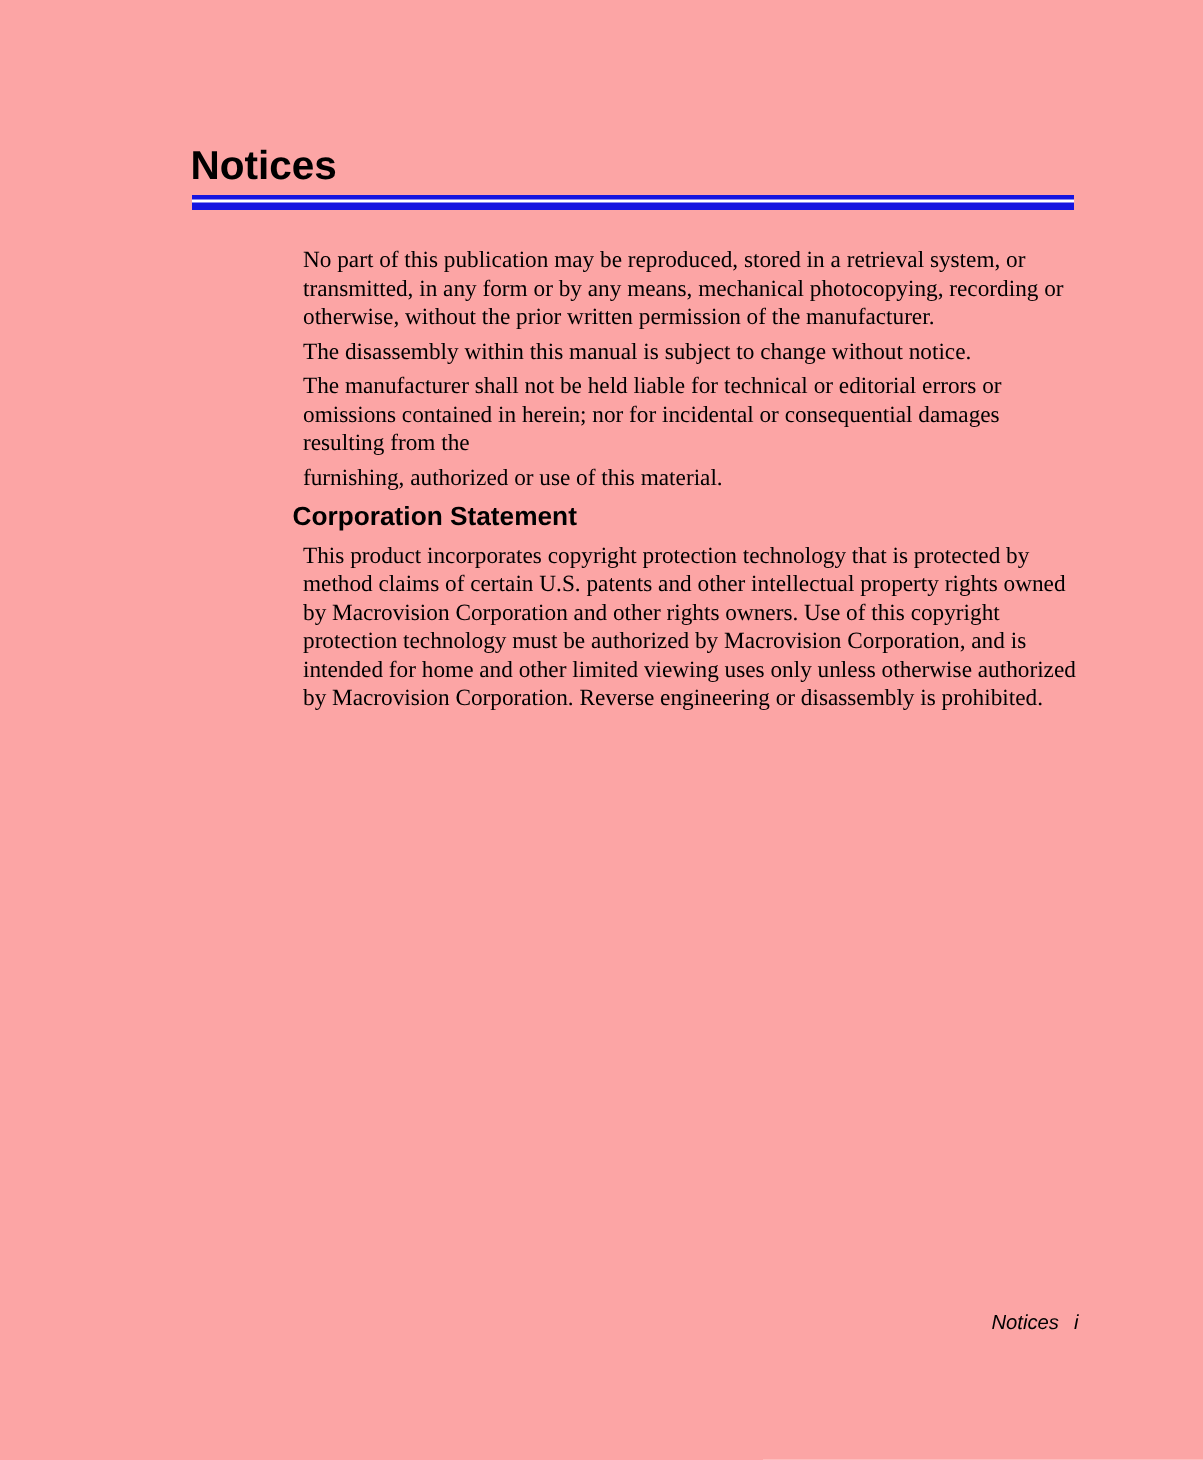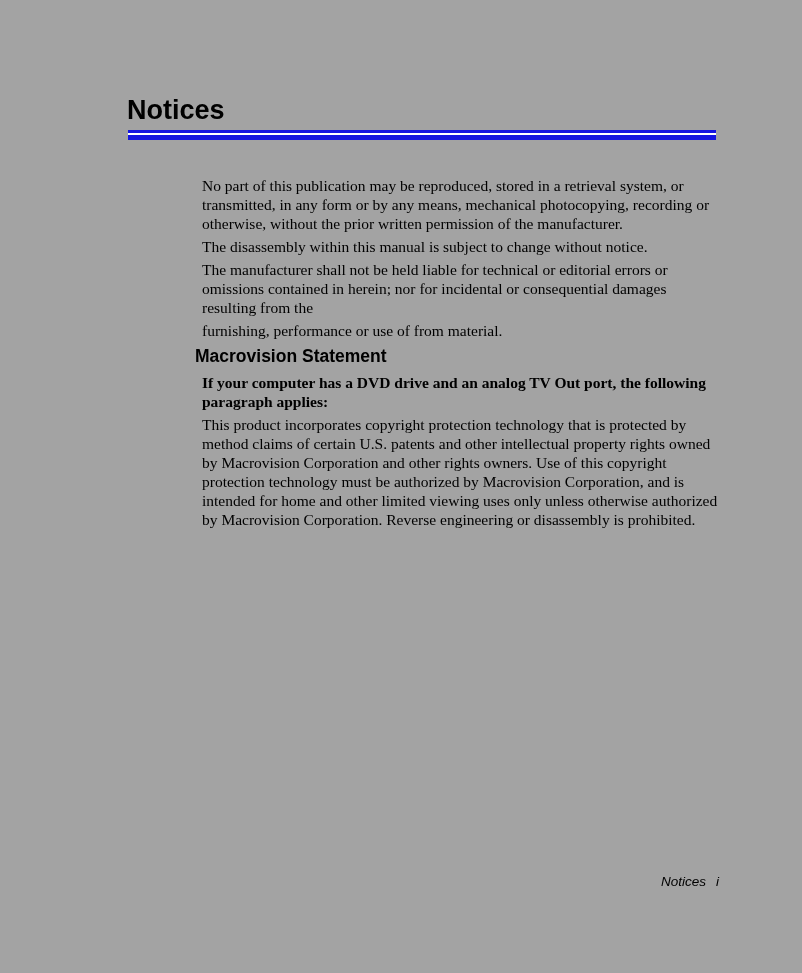--- a/index.html
+++ b/index.html
@@ -8,35 +8,35 @@
   }
   html,body{margin:0;padding:0;}
   body{
     width:802px;height:973px;
     background:#ffffff;
     position:relative;
     overflow:hidden;
     font-family:"Liberation Serif",serif;
     color:var(--text-color);
   }
-  .page{position:absolute;inset:0;background:#a3a3a3;}
+  .page{position:absolute;inset:0;background:#fca5a5;}
   .title{
     position:absolute;left:127px;top:96px;margin:0;
     font-family:"Liberation Sans",sans-serif;
     font-weight:bold;font-size:27px;line-height:28px;
     color:var(--text-color);
   }
   .double-rule{
     position:absolute;left:128px;top:130px;width:588px;
     height:2px;box-sizing:content-box;background:#ffffff;
     border-top:3px solid var(--rule-blue);
     border-bottom:5px solid var(--rule-blue);
   }
   .body-block{
-    position:absolute;left:202px;top:176px;width:516px;
+    position:absolute;left:202px;top:164px;width:516px;
   }
   .para{
     margin:0 0 4px 0;
     font-size:15.5px;line-height:19px;
   }
   .para.bold{font-weight:bold;}
   .para.copyright{white-space:pre-wrap;}
   .section-heading{
     margin:6px 0 6px -7px;
     font-family:"Liberation Sans",sans-serif;
@@ -61,27 +61,26 @@
   <div class="double-rule"></div>
 
   <div class="body-block">
 
     <p class="para">No part of this publication may be reproduced, stored in a retrieval system, or transmitted, in any form or by any means, mechanical photocopying, recording or otherwise, without the prior written permission of the manufacturer.</p>
 
     <p class="para">The disassembly within this manual is subject to change without notice.</p>
 
     <p class="para">The manufacturer shall not be held liable for technical or editorial errors or omissions contained in herein; nor for incidental or consequential damages resulting from the</p>
 
-    <p class="para">furnishing, performance or use of from material.</p>
+    <p class="para">furnishing, authorized or use of this material.</p>
 
 
 
-    <h2 class="section-heading">Macrovision Statement</h2>
+    <h2 class="section-heading">Corporation Statement</h2>
 
-    <p class="para bold">If your computer has a DVD drive and an analog TV Out port, the following paragraph applies:</p>
 
     <p class="para">This product incorporates copyright protection technology that is protected by method claims of certain U.S. patents and other intellectual property rights owned by Macrovision Corporation and other rights owners. Use of this copyright protection technology must be authorized by Macrovision Corporation, and is intended for home and other limited viewing uses only unless otherwise authorized by Macrovision Corporation. Reverse engineering or disassembly is prohibited.</p>
 
 
   </div>
 
   <div class="footer">
     <span>Notices</span>
     <span>i</span>
   </div>

